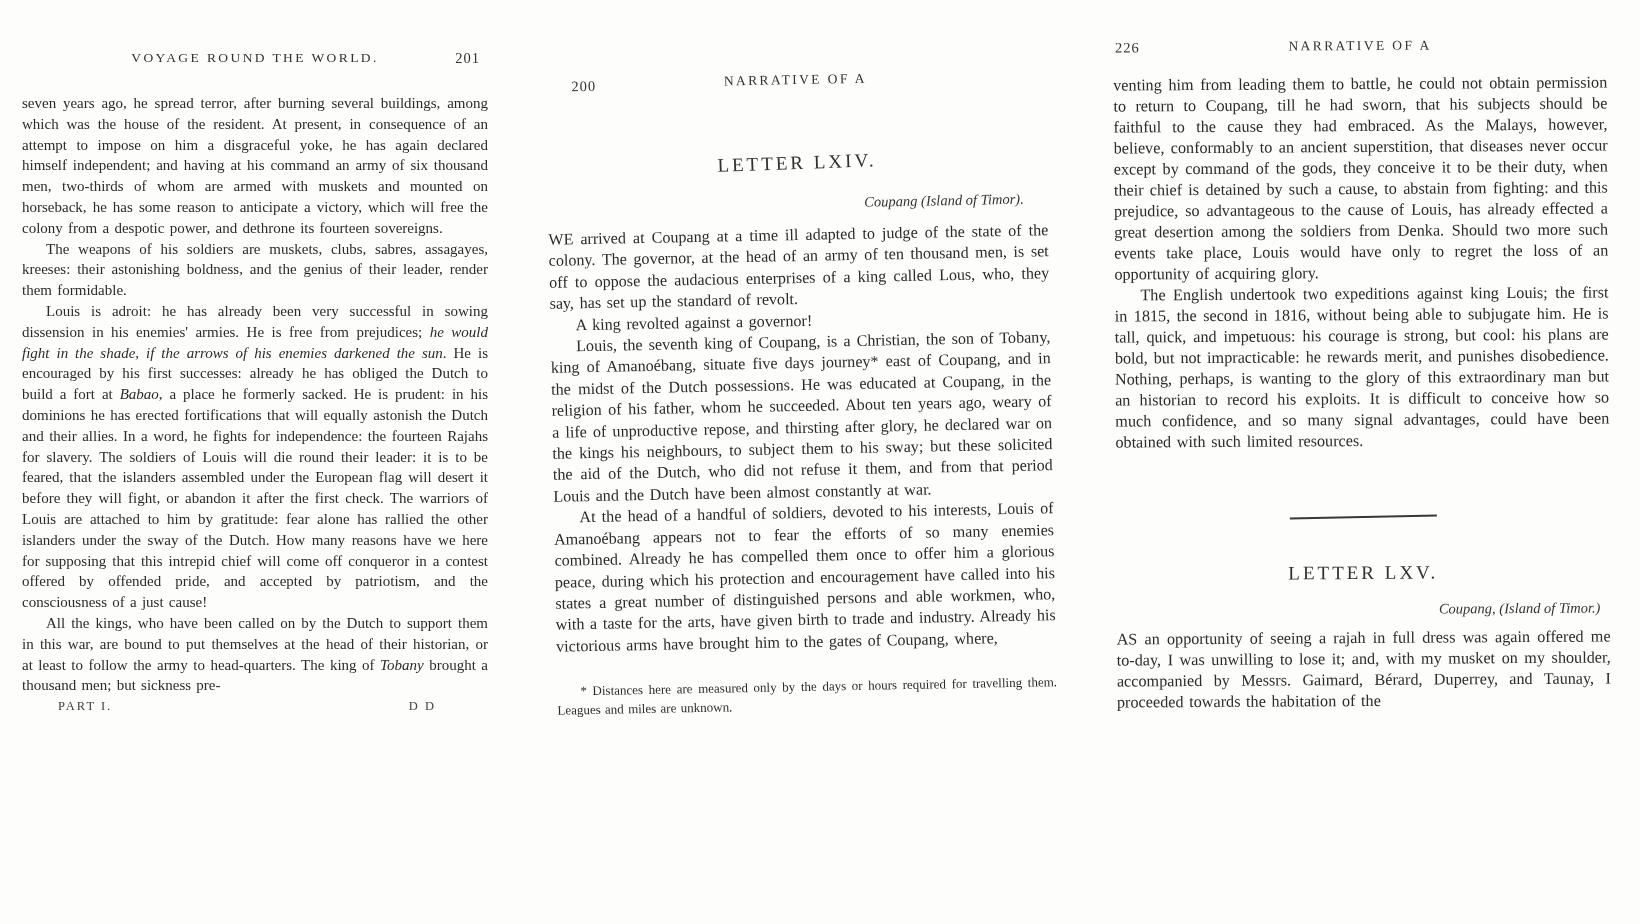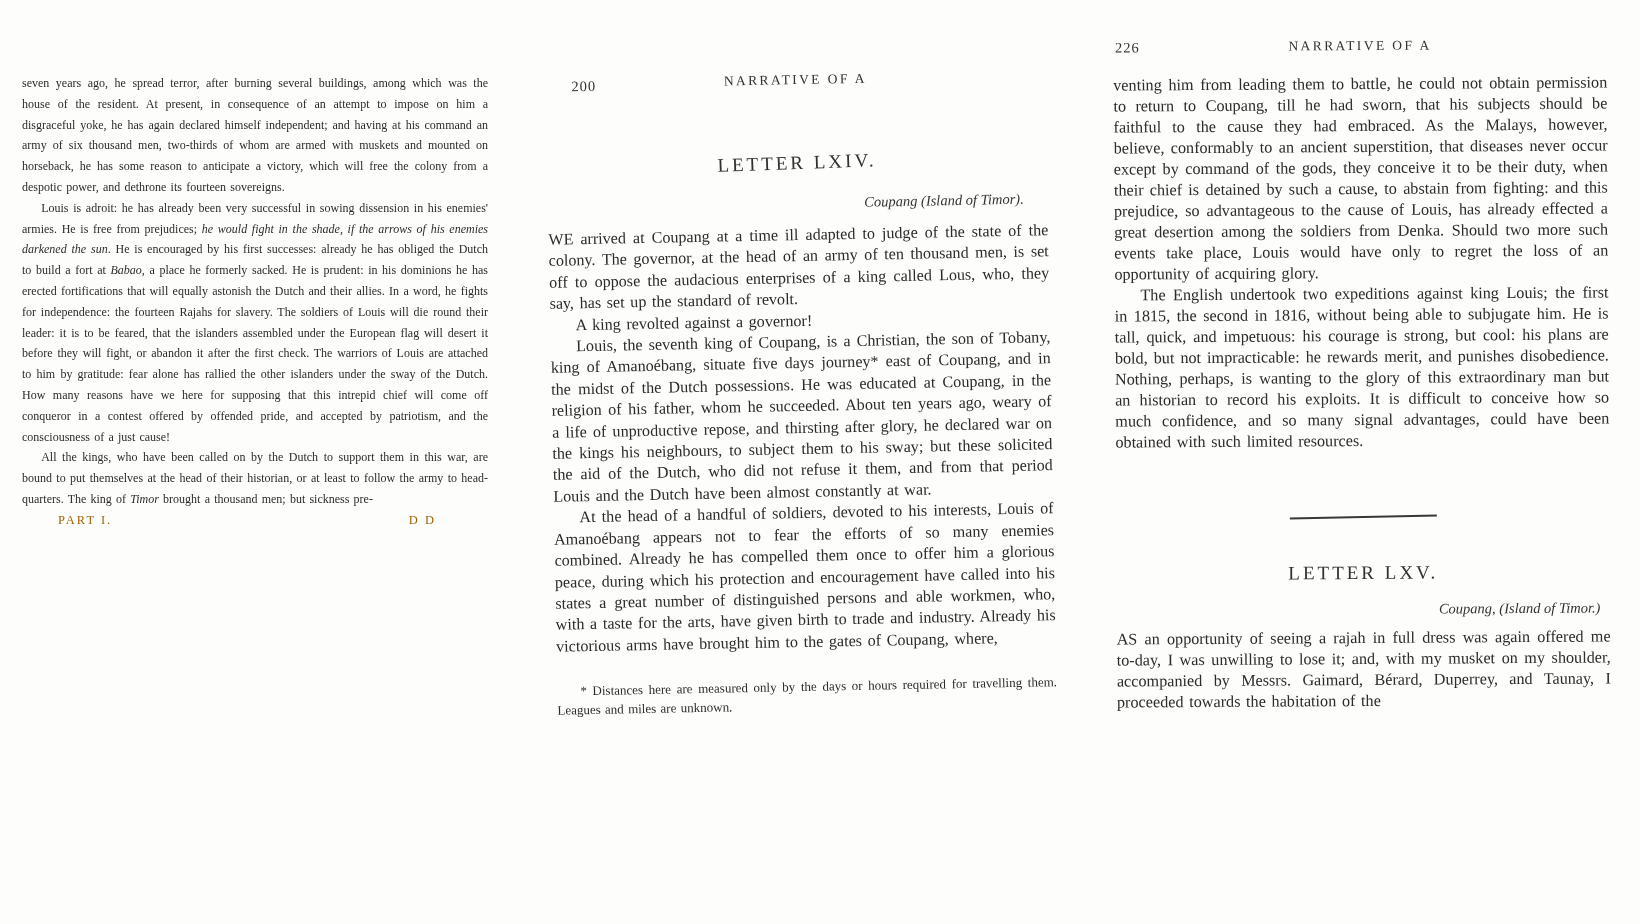--- a/index.html
+++ b/index.html
@@ -23,31 +23,31 @@
   .pagenum { position: absolute; top: 0; font-size: 14.5px; letter-spacing: 1px; color: #33312c; }
 
   
   .bodytext .para {
     margin: 0; text-align: justify;
     word-spacing: 0.10em;
   }
   .bodytext .para.indent { text-indent: 1.6em; }
   .it { font-style: italic; }
 
-  #left-body  { margin-top: 23px; font-size: 12px;   line-height: 20.8px; }
+  #left-body  { margin-top: 23px; font-size: 15px;   line-height: 20.8px; }
   #mid-body   { margin-top: 12px; font-size: 16.1px; line-height: 21.4px; }
   #right-body-1 { margin-top: 16px; font-size: 16.2px; line-height: 21px; }
   #right-body-2 { margin-top: 10px; font-size: 16.2px; line-height: 21px; }
 
   
   #left-page { left: 22px; top: 50px; width: 466px; }
   #left-footer {
     display: flex; justify-content: space-between;
     margin-top: 3px; padding: 0 52px 0 36px;
-    font-size: 12.5px; letter-spacing: 2px; color: #a16207;
+    font-size: 12.5px; letter-spacing: 2px; color: #404040;
   }
 
   
   #middle-page { left: 550px; top: 60px; width: 500px; transform: rotate(-1.1deg); transform-origin: 50% 40%; }
   #middle-page .headrow { padding-top: 12px; }
   #middle-page .pagenum { left: 26px; top: 14px; }
   .letter-heading {
     text-align: center; font-size: 19px; letter-spacing: 3px;
     color: #33312c;
   }
@@ -71,24 +71,29 @@
     margin: 64px auto 0 auto;
     transform: rotate(-0.8deg);
   }
   #right-letter-heading { margin-top: 44px; }
   #right-dateline { margin-top: 17px; padding-right: 10px; }
 </style>
 </head>
 <body>
 
 <div class="page" id="left-page">
+  <div class="headrow">
+    <span class="runhead">VOYAGE ROUND THE WORLD.</span>
+    <span class="pagenum" style="right:8px;">201</span>
+  </div>
   <div class="bodytext" id="left-body">
       <p class="para"><span>seven years ago, he spread terror, after burning several buildings, among which was the house of the resident.  At present, in consequence of an attempt to impose on him a disgraceful yoke, he has again declared himself independent; and having at his command an army of six thousand men, two-thirds of whom are armed with muskets and mounted on horseback, he has some reason to anticipate a victory, which will free the colony from a despotic power, and dethrone its fourteen sovereigns.</span></p>
+      <p class="para indent"><span>The weapons of his soldiers are muskets, clubs, sabres, assagayes, kreeses: their astonishing boldness, and the genius of their leader, render them formidable.</span></p>
       <p class="para indent"><span>Louis is adroit: he has already been very successful in sowing dissension in his enemies' armies.  He is free from prejudices; </span><span class="it">he would fight in the shade, if the arrows of his enemies darkened the sun</span><span>.  He is encouraged by his first successes: already he has obliged the Dutch to build a fort at </span><span class="it">Babao</span><span>, a place he formerly sacked.  He is prudent: in his dominions he has erected fortifications that will equally astonish the Dutch and their allies.  In a word, he fights for independence: the fourteen Rajahs for slavery.  The soldiers of Louis will die round their leader: it is to be feared, that the islanders assembled under the European flag will desert it before they will fight, or abandon it after the first check.  The warriors of Louis are attached to him by gratitude: fear alone has rallied the other islanders under the sway of the Dutch.  How many reasons have we here for supposing that this intrepid chief will come off conqueror in a contest offered by offended pride, and accepted by patriotism, and the consciousness of a just cause!</span></p>
-      <p class="para indent"><span>All the kings, who have been called on by the Dutch to support them in this war, are bound to put themselves at the head of their historian, or at least to follow the army to head-quarters.  The king of </span><span class="it">Timor</span><span> brought a thousand men; but sickness pre-</span></p>
+      <p class="para indent"><span>All the kings, who have been called on by the Dutch to support them in this war, are bound to put themselves at the head of their historian, or at least to follow the army to head-quarters.  The king of </span><span class="it">Tobany</span><span> brought a thousand men; but sickness pre-</span></p>
     </div>
   <div id="left-footer">
     <span>PART I.</span>
     <span>D D</span>
   </div>
 </div>
 
 <div class="page" id="middle-page">
   <div class="headrow">
     <span class="pagenum">200</span>

